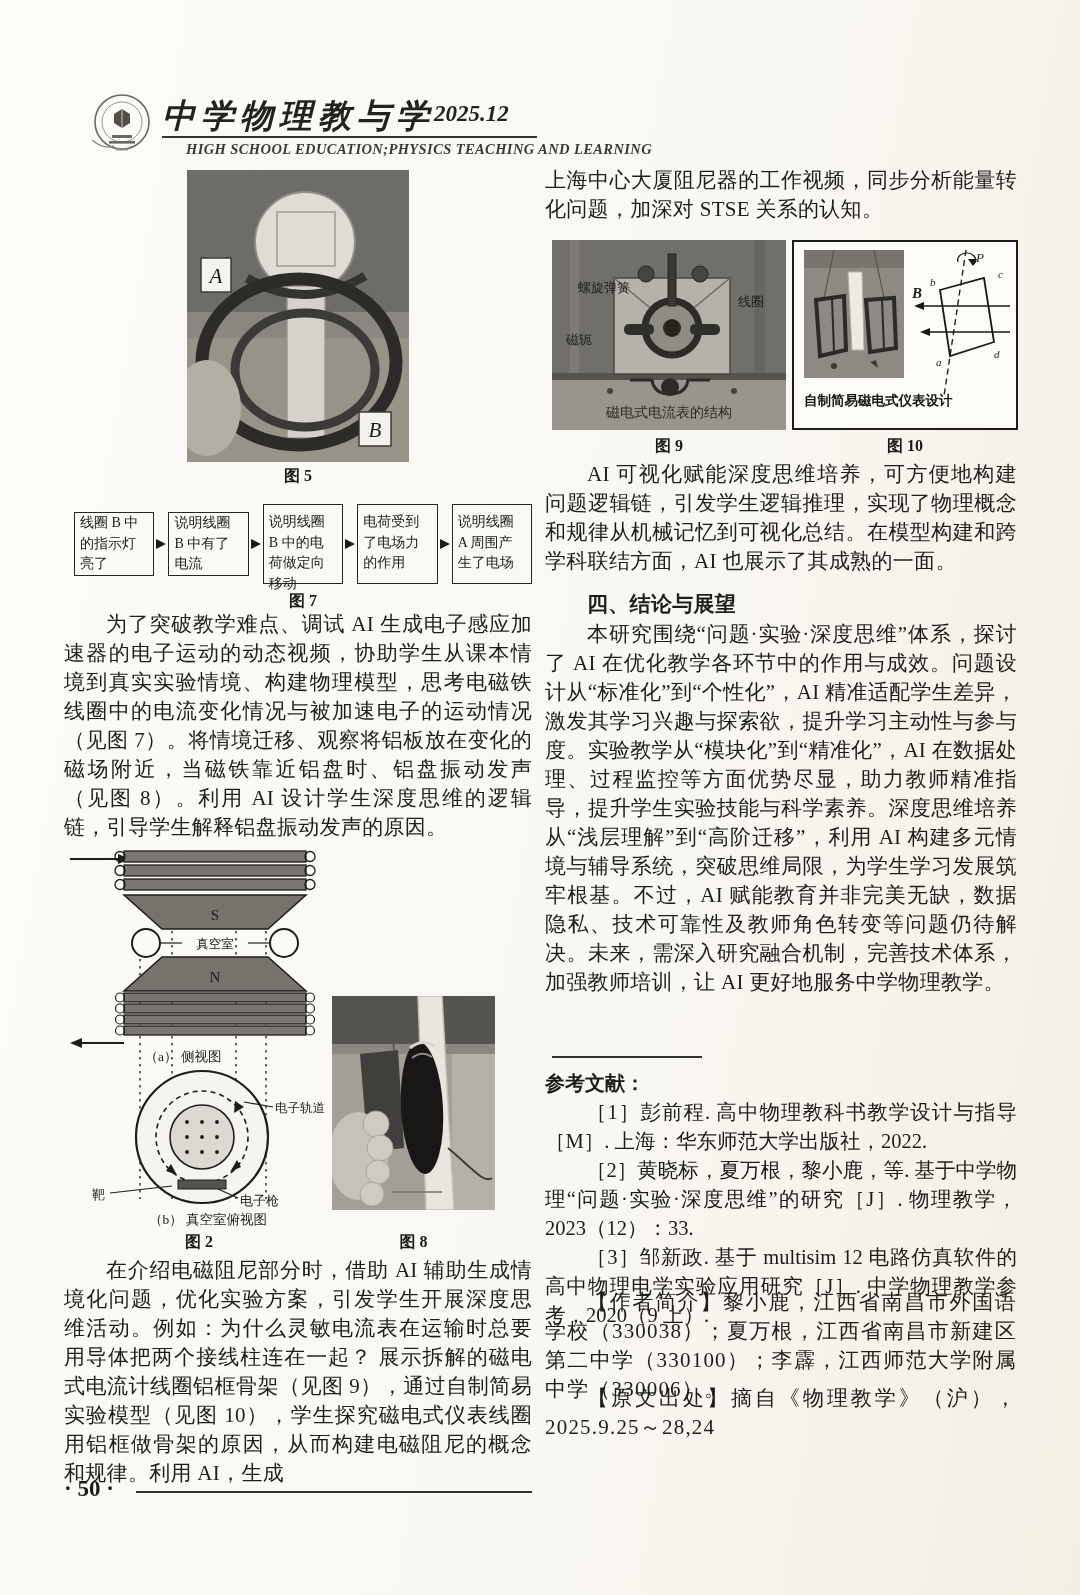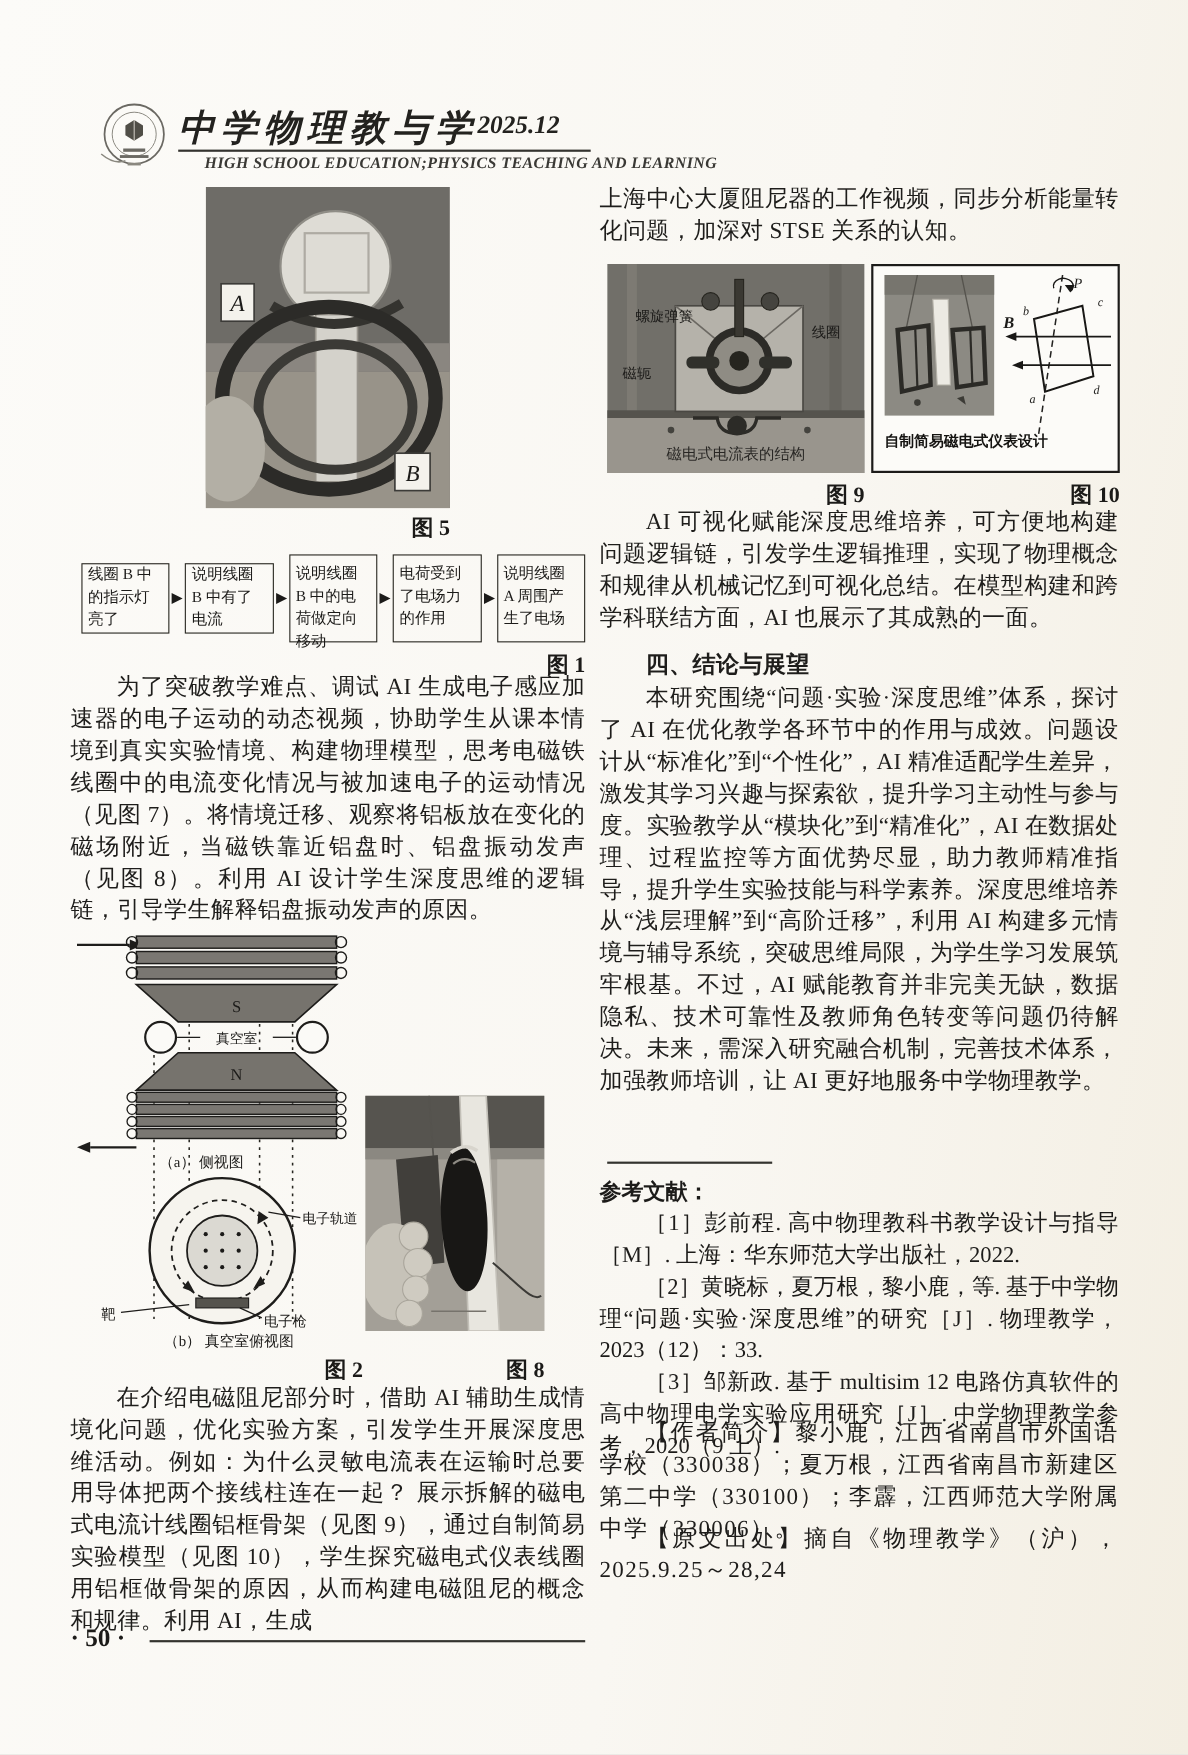--- a/index.html
+++ b/index.html
@@ -6,21 +6,21 @@
   html,body { background:#e7e6e2; }
   #page {
     position:relative; width:1080px; height:1595px; margin:0 auto;
     background:linear-gradient(100deg,#fcfbf8 0%,#f9f7f2 60%,#f3eee2 100%);
     color:#1c1b19; overflow:hidden;
     font-family:"Liberation Serif","DejaVu Serif",serif;
   }
   .abs { position:absolute; }
   .para { font-size:21px; line-height:29px; text-align:justify; color:#1e1d1b; letter-spacing:.3px; }
   .ind { text-indent:2em; }
-  .cap { font-size:20px; font-weight:bold; text-align:right; color:#1b1a18; }
+  .cap { font-size:16px; font-weight:bold; text-align:center; color:#1b1a18; }
   .hline { background:#34332f; }
   svg { display:block; }
   svg text { font-family:"Liberation Serif","DejaVu Serif",serif; fill:#1c1b19; }
   
   .jtitle { font-size:33px; font-weight:bold; letter-spacing:6px; font-style:italic; color:#23221f; }
   .jissue { font-size:23px; font-weight:bold; font-style:italic; color:#23221f; }
   .jsub { font-size:14.5px; font-weight:bold; font-style:italic; letter-spacing:.4px; color:#3a3935;margin-left:20px; }
   
   .fwrap { display:flex; align-items:center; }
   .fbox { border:1.6px solid #26251f; font-size:14px; line-height:20.5px; padding:3px 5px;
@@ -79,21 +79,21 @@
     <div class="fbox short">线圈 B 中的指示灯亮了</div>
     <span class="farr"></span>
     <div class="fbox short">说明线圈 B 中有了电流</div>
     <span class="farr"></span>
     <div class="fbox tall">说明线圈 B 中的电荷做定向移动</div>
     <span class="farr"></span>
     <div class="fbox tall">电荷受到了电场力的作用</div>
     <span class="farr"></span>
     <div class="fbox tall">说明线圈 A 周围产生了电场</div>
   </div>
-  <div class="abs cap" style="left:74px;top:591px;width:458px;">图 1</div>
+  <div class="abs cap" style="left:74px;top:591px;width:458px;">图 7</div>
 
   <div class="abs para ind" style="left:64px;top:610px;width:468px;">为了突破教学难点、调试 AI 生成电子感应加速器的电子运动的动态视频，协助学生从课本情境到真实实验情境、构建物理模型，思考电磁铁线圈中的电流变化情况与被加速电子的运动情况（见图 7）。将情境迁移、观察将铝板放在变化的磁场附近，当磁铁靠近铝盘时、铝盘振动发声（见图 8）。利用 AI 设计学生深度思维的逻辑链，引导学生解释铝盘振动发声的原因。</div>
 
   <div class="abs" style="left:68px;top:845px;">
     <svg viewBox="0 0 262 382" width="262" height="382">
 
       <g stroke="#26251f" stroke-width="1.4" stroke-dasharray="2.5,4.5">
         <line x1="72" y1="86" x2="72" y2="354"></line>
         <line x1="104" y1="86" x2="104" y2="354"></line>
         <line x1="168" y1="86" x2="168" y2="354"></line>

